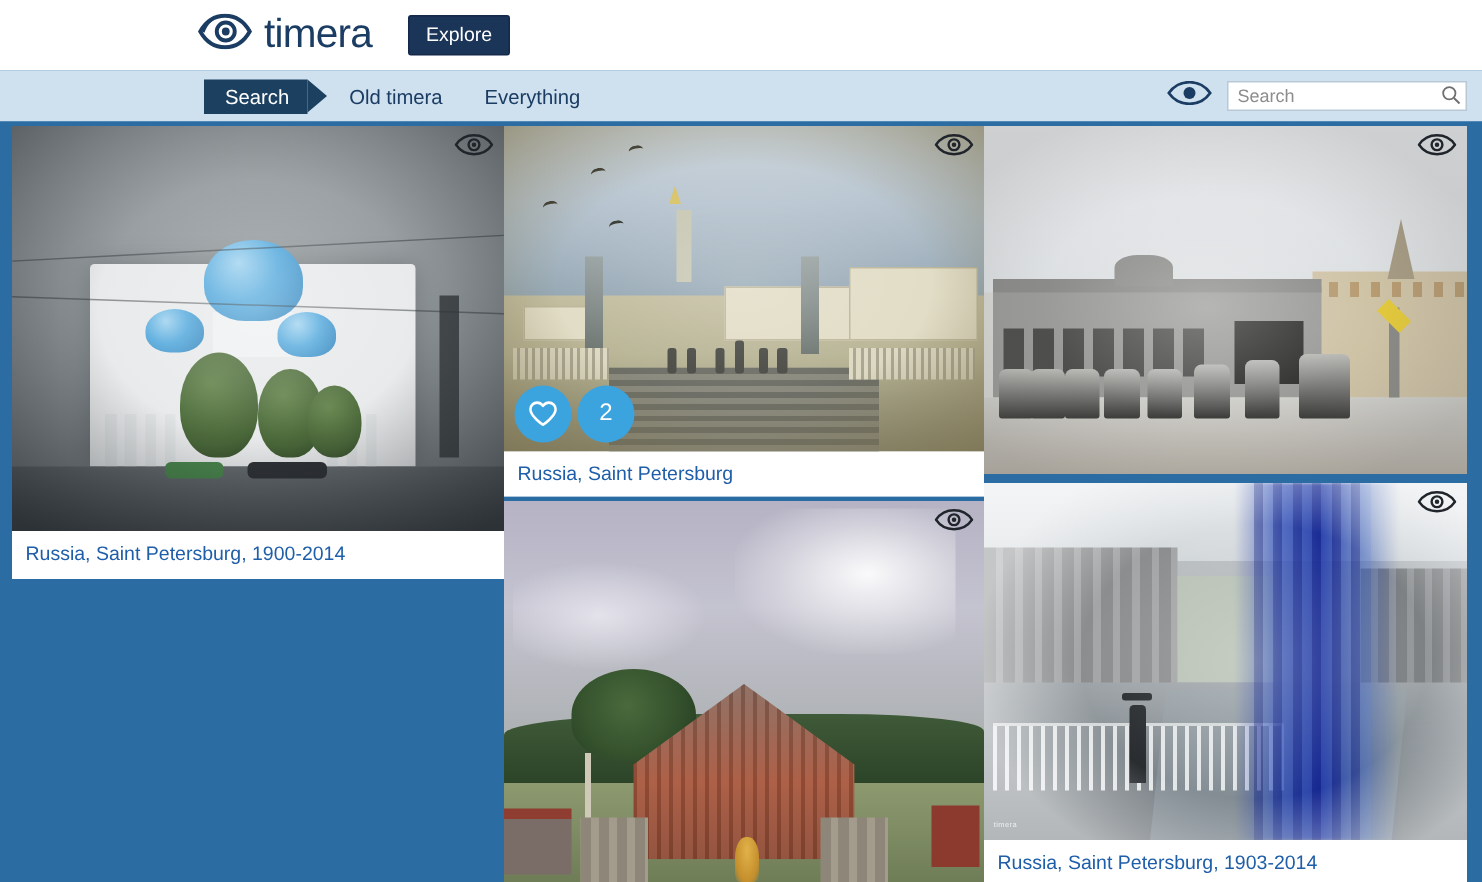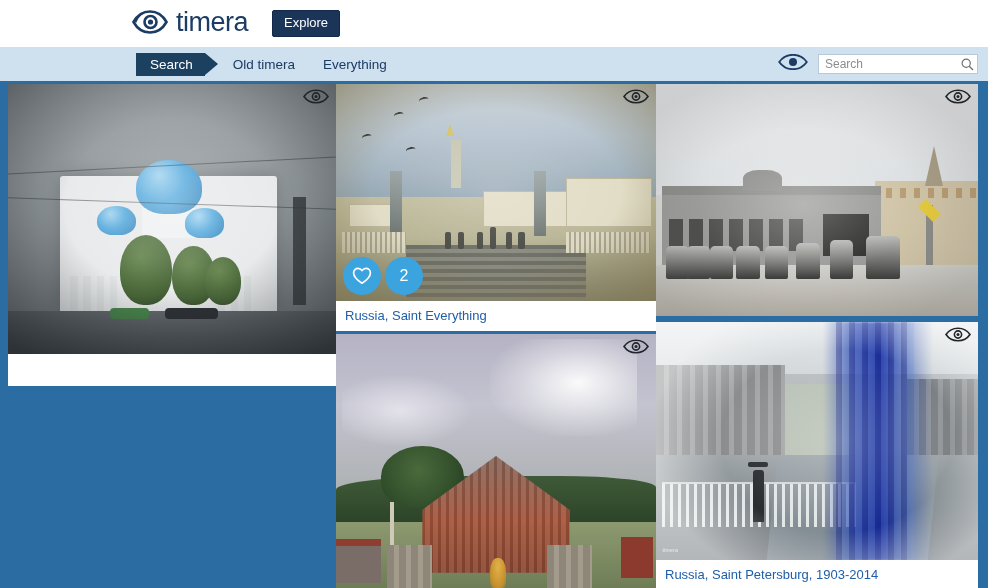--- a/index.html
+++ b/index.html
@@ -580,20 +580,21 @@
           <div class="vign"></div>
         </div>
         <span class="eye-badge">
           <svg width="26" height="15" viewBox="0 0 26 15">
             <path d="M1 7.5C4.2 2.8 8.4 1.2 13 1.2S21.8 2.8 25 7.5C21.8 12.2 17.6 13.8 13 13.8S4.2 12.2 1 7.5z" fill="none" stroke="#20252b" stroke-width="1.6"></path>
             <circle cx="13" cy="7.5" r="3.6" fill="none" stroke="#20252b" stroke-width="1.6"></circle>
             <circle cx="13" cy="7.5" r="1.5" fill="#20252b"></circle>
           </svg>
         </span>
       </div>
+      <div class="card-caption">Russia, Saint Petersburg, 1900-2014</div>
     </div>
 
     <div class="card" style="left:336px; top:3px; width:320px; height:247px;">
       <div class="card-photo" style="height:217px;">
         <div class="ph p2">
           <div class="sky"></div>
           <div class="bldg" style="left:46%; width:26%; height:16%;"></div>
           <div class="bldg" style="left:72%; width:26%; height:22%;"></div>
           <div class="bldg" style="left:4%; width:14%; height:10%;"></div>
           <div class="spire"></div>
@@ -623,21 +624,21 @@
         </span>
         <div class="stats">
           <div class="stat-circle">
             <svg width="20" height="18" viewBox="0 0 20 18">
               <path d="M10 16.2S1.6 10.6 1.6 5.9C1.6 3.2 3.7 1.4 6.1 1.4c1.8 0 3.1 1 3.9 2.2.8-1.2 2.1-2.2 3.9-2.2 2.4 0 4.5 1.8 4.5 4.5 0 4.7-8.4 10.3-8.4 10.3z" fill="none" stroke="#ffffff" stroke-width="1.7" stroke-linejoin="round"></path>
             </svg>
           </div>
           <div class="stat-circle">2</div>
         </div>
       </div>
-      <div class="card-caption">Russia, Saint Everything</div>
+      <div class="card-caption">Russia, Saint Petersburg</div>
     </div>
 
     <div class="card" style="left:656px; top:3px; width:322px; height:232px;">
       <div class="card-photo" style="height:232px;">
         <div class="ph p3">
           <div class="sky3"></div>
           <div class="bld-tan"></div>
           <div class="steeple"></div>
           <div class="diamonds"></div>
           <div class="bld-main"></div>

